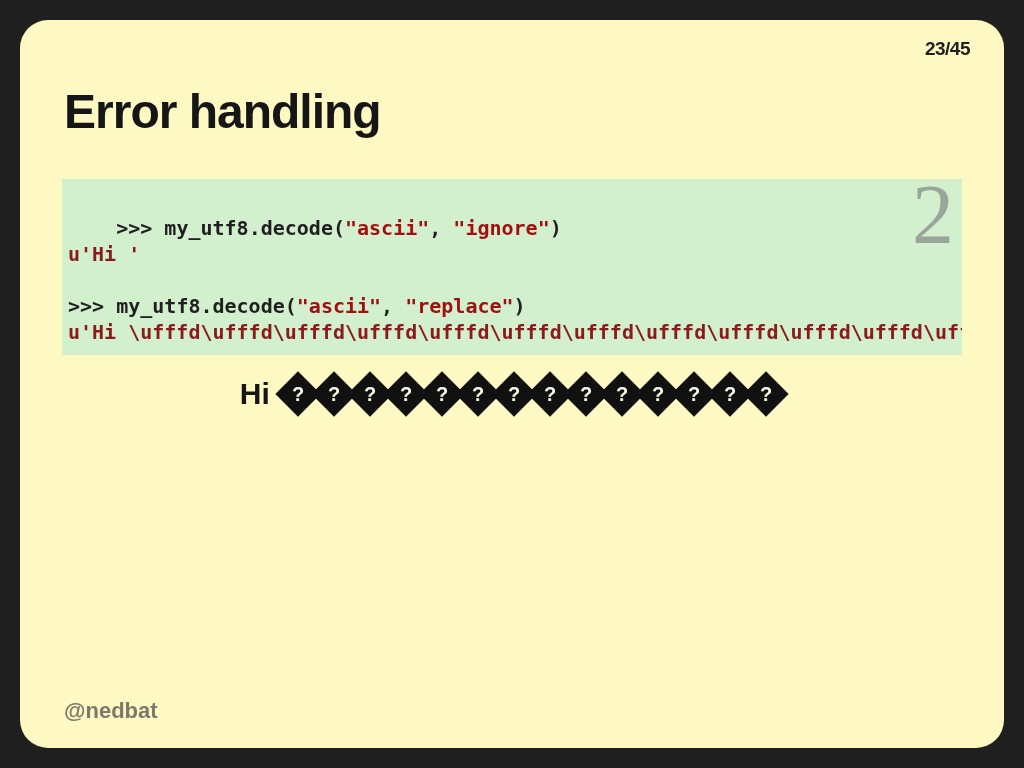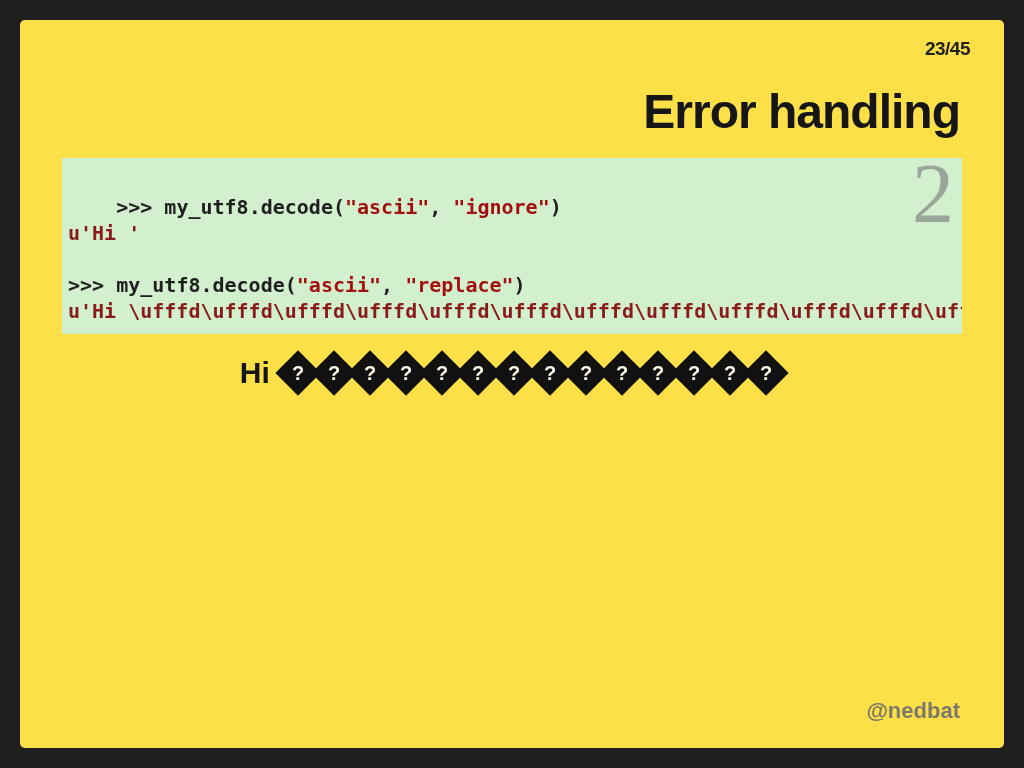--- a/index.html
+++ b/index.html
@@ -8,41 +8,41 @@
     background: #1f1f1f;
     display: flex;
     align-items: center;
     justify-content: center;
     font-family: "Helvetica Neue", Arial, sans-serif;
   }
   .slide {
     position: relative;
     width: 984px;
     height: 728px;
-    background: #fde047;
-    border-radius: 5px;
+    background: #fef9c3;
+    border-radius: 28px;
     padding: 34px 44px 30px 44px;
   }
   .pagenum {
     position: absolute;
     top: 18px;
     right: 34px;
     font-weight: 800;
     font-size: 19px;
     color: #1f1f1f;
     letter-spacing: -0.5px;
   }
   h1.title {
-    text-align: right;
+    text-align: left;
     font-size: 48px;
     font-weight: 900;
     letter-spacing: -1px;
     color: #161616;
     margin-top: 30px;
-    margin-bottom: 19px;
+    margin-bottom: 40px;
     font-family: Arial Black, Arial, sans-serif;
   }
   .codeblock {
     position: relative;
     background: #d2f0cd;
     margin: 0 -2px;
     padding: 10px 6px 10px 6px;
     font-family: "DejaVu Sans Mono", Menlo, Consolas, monospace;
     font-size: 20px;
     line-height: 1.3;
@@ -105,21 +105,21 @@
     justify-content: center;
     color: #faf6e4;
     font-weight: 900;
     font-size: 20px;
     font-family: Arial, sans-serif;
   }
   .footer {
     position: absolute;
     left: 44px; right: 44px; bottom: 24px;
     display: flex;
-    justify-content: flex-end;
+    justify-content: flex-start;
     font-weight: 800;
     font-size: 22px;
     color: #7c786a;
   }
 </style>
 </head>
 <body>
 
 <div class="slide">
 

